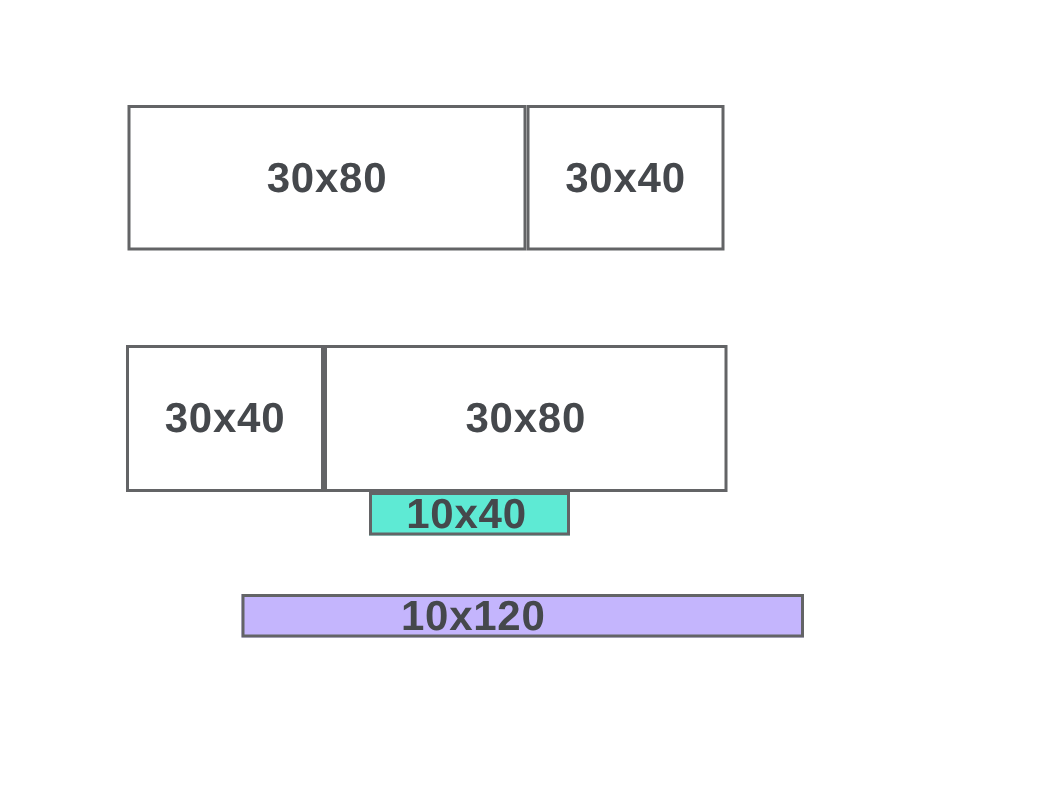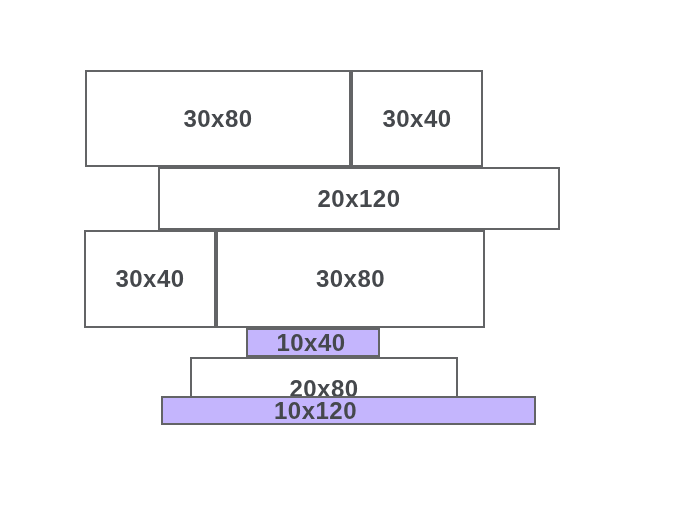--- a/index.html
+++ b/index.html
@@ -19,58 +19,52 @@
     position: absolute;
     box-sizing: border-box;
     background: #ffffff;
     border: 2px solid #636466;
     display: flex;
     align-items: center;
     justify-content: center;
   }
   .tile-label {
     font-weight: bold;
-    font-size: 24px;
+    font-size: 28px;
     line-height: 1;
     color: #45484c;
     letter-spacing: 0.5px;
     white-space: nowrap;
   }
 </style>
 </head>
 <body>
 
 <div class="canvas" style="width: 700px; height: 525px; background: rgb(255, 255, 255);">
 
     <div class="tile" style="left: 85px; top: 70px; width: 266px; height: 97px; border-color: rgb(99, 100, 102); background: rgb(255, 255, 255);">
       <span class="tile-label" style="color: rgb(69, 72, 76);">30x80</span>
     </div>
 
     <div class="tile" style="left: 351px; top: 70px; width: 132px; height: 97px; border-color: rgb(99, 100, 102); background: rgb(255, 255, 255);">
       <span class="tile-label" style="color: rgb(69, 72, 76);">30x40</span>
     </div>
 
-    <div class="tile" style="left: 158px; top: 167px; width: 402px; height: 63px; border-color: rgb(99, 100, 102); background: rgb(255, 255, 255);">
-      <span class="tile-label" style="color: rgb(69, 72, 76);">20x120</span>
-    </div>
 
     <div class="tile" style="left: 84px; top: 230px; width: 132px; height: 98px; border-color: rgb(99, 100, 102); background: rgb(255, 255, 255);">
       <span class="tile-label" style="color: rgb(69, 72, 76);">30x40</span>
     </div>
 
     <div class="tile" style="left: 216px; top: 230px; width: 269px; height: 98px; border-color: rgb(99, 100, 102); background: rgb(255, 255, 255);">
       <span class="tile-label" style="color: rgb(69, 72, 76);">30x80</span>
     </div>
 
-    <div class="tile" style="left: 246px; top: 328px; width: 134px; height: 29px; border-color: rgb(99, 100, 102); background: #c4b5fd;">
+    <div class="tile" style="left: 246px; top: 328px; width: 134px; height: 29px; border-color: rgb(99, 100, 102); background: #5eead4;">
       <span class="tile-label" style="color: rgb(69, 72, 76); transform: translateX(-2px);">10x40</span>
     </div>
 
 
 
-    <div class="tile" style="left: 190px; top: 357px; width: 268px; height: 63px; border-color: rgb(99, 100, 102); background: rgb(255, 255, 255);">
-      <span class="tile-label" style="color: rgb(69, 72, 76);">20x80</span>
-    </div>
 
     <div class="tile" style="left: 161px; top: 396px; width: 375px; height: 29px; border-color: rgb(99, 100, 102); background: #c4b5fd;">
       <span class="tile-label" style="color: rgb(69, 72, 76); transform: translateX(-33px);">10x120</span>
     </div>
   </div>
 
 </body></html>

